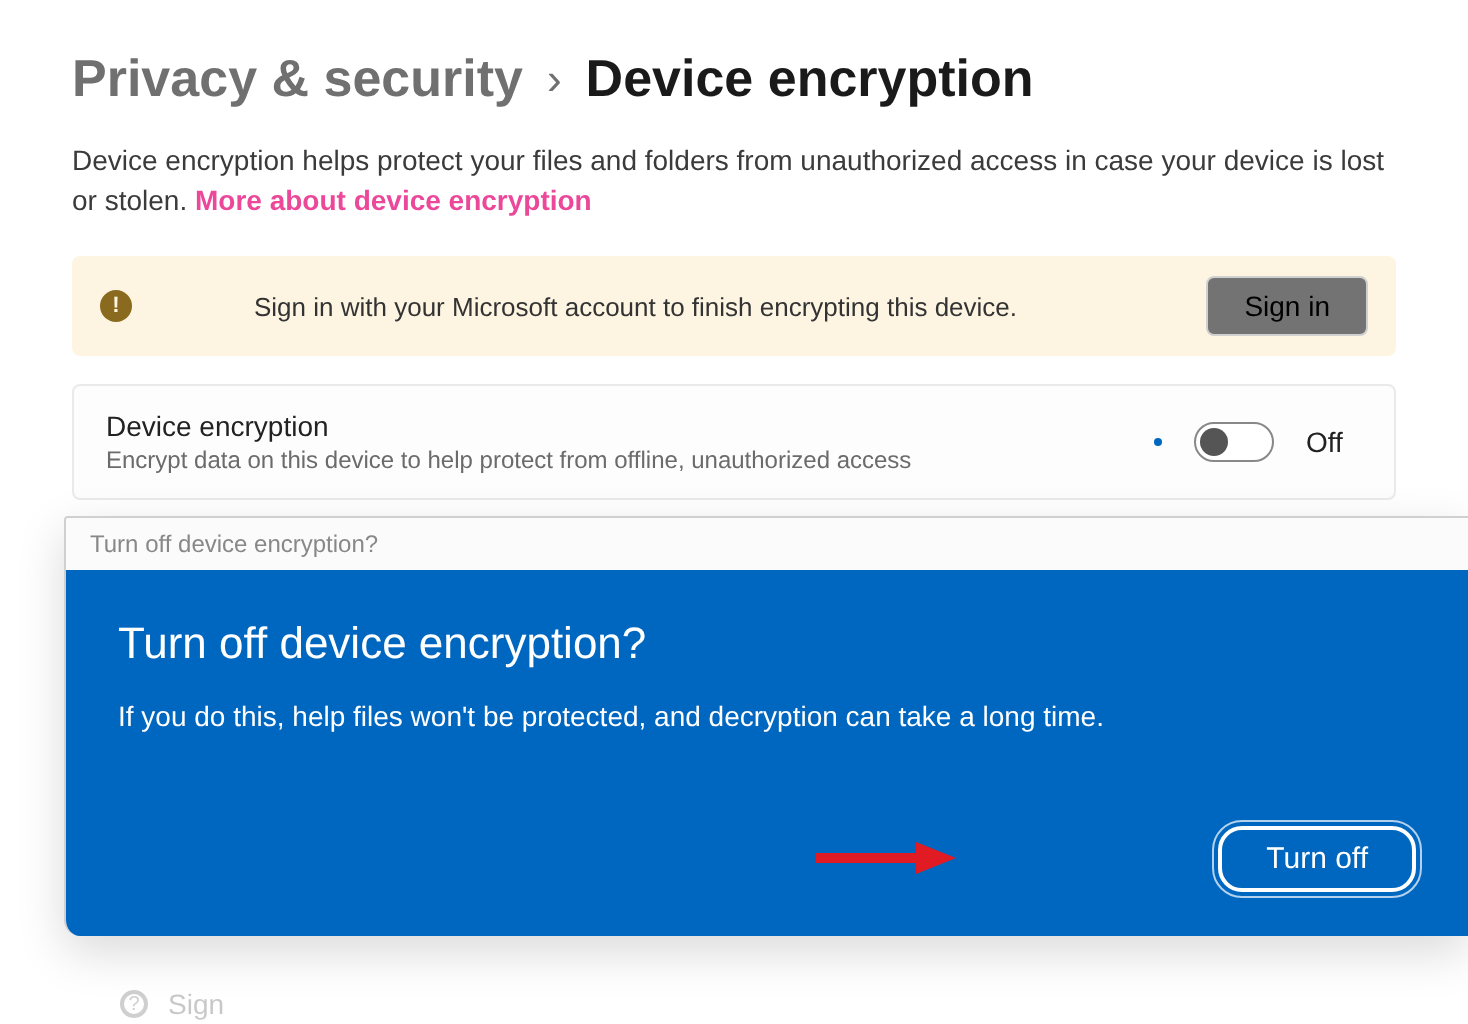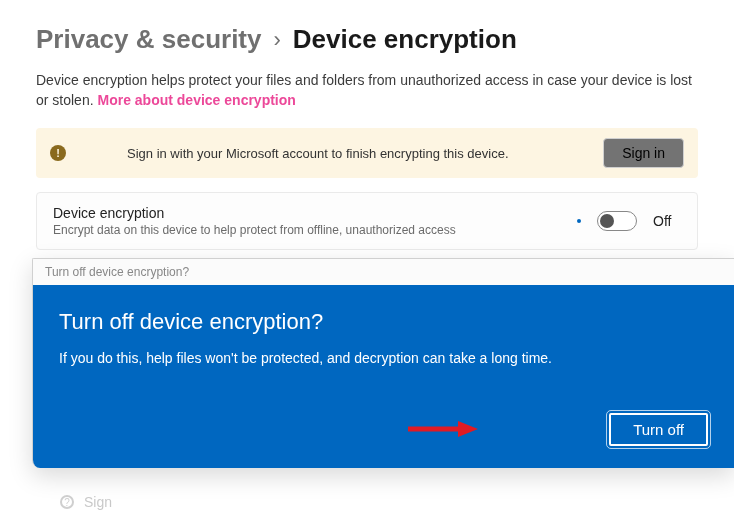--- a/index.html
+++ b/index.html
@@ -168,21 +168,21 @@
       display: flex;
       justify-content: flex-end;
       gap: 18px;
       align-items: center;
       position: relative;
     }
     .dlg-btn {
       background: transparent;
       border: 2px solid #fff;
       color: #fff;
-      border-radius: 2px;
+      border-radius: 12px;
       padding: 6px 22px;
       font-size: 15px;
       cursor: pointer;
       font-family: inherit;
       min-width: 96px;
     }
     .dlg-btn.primary {
       outline: 1px solid rgba(255,255,255,0.7);
       outline-offset: 2px;
     }

